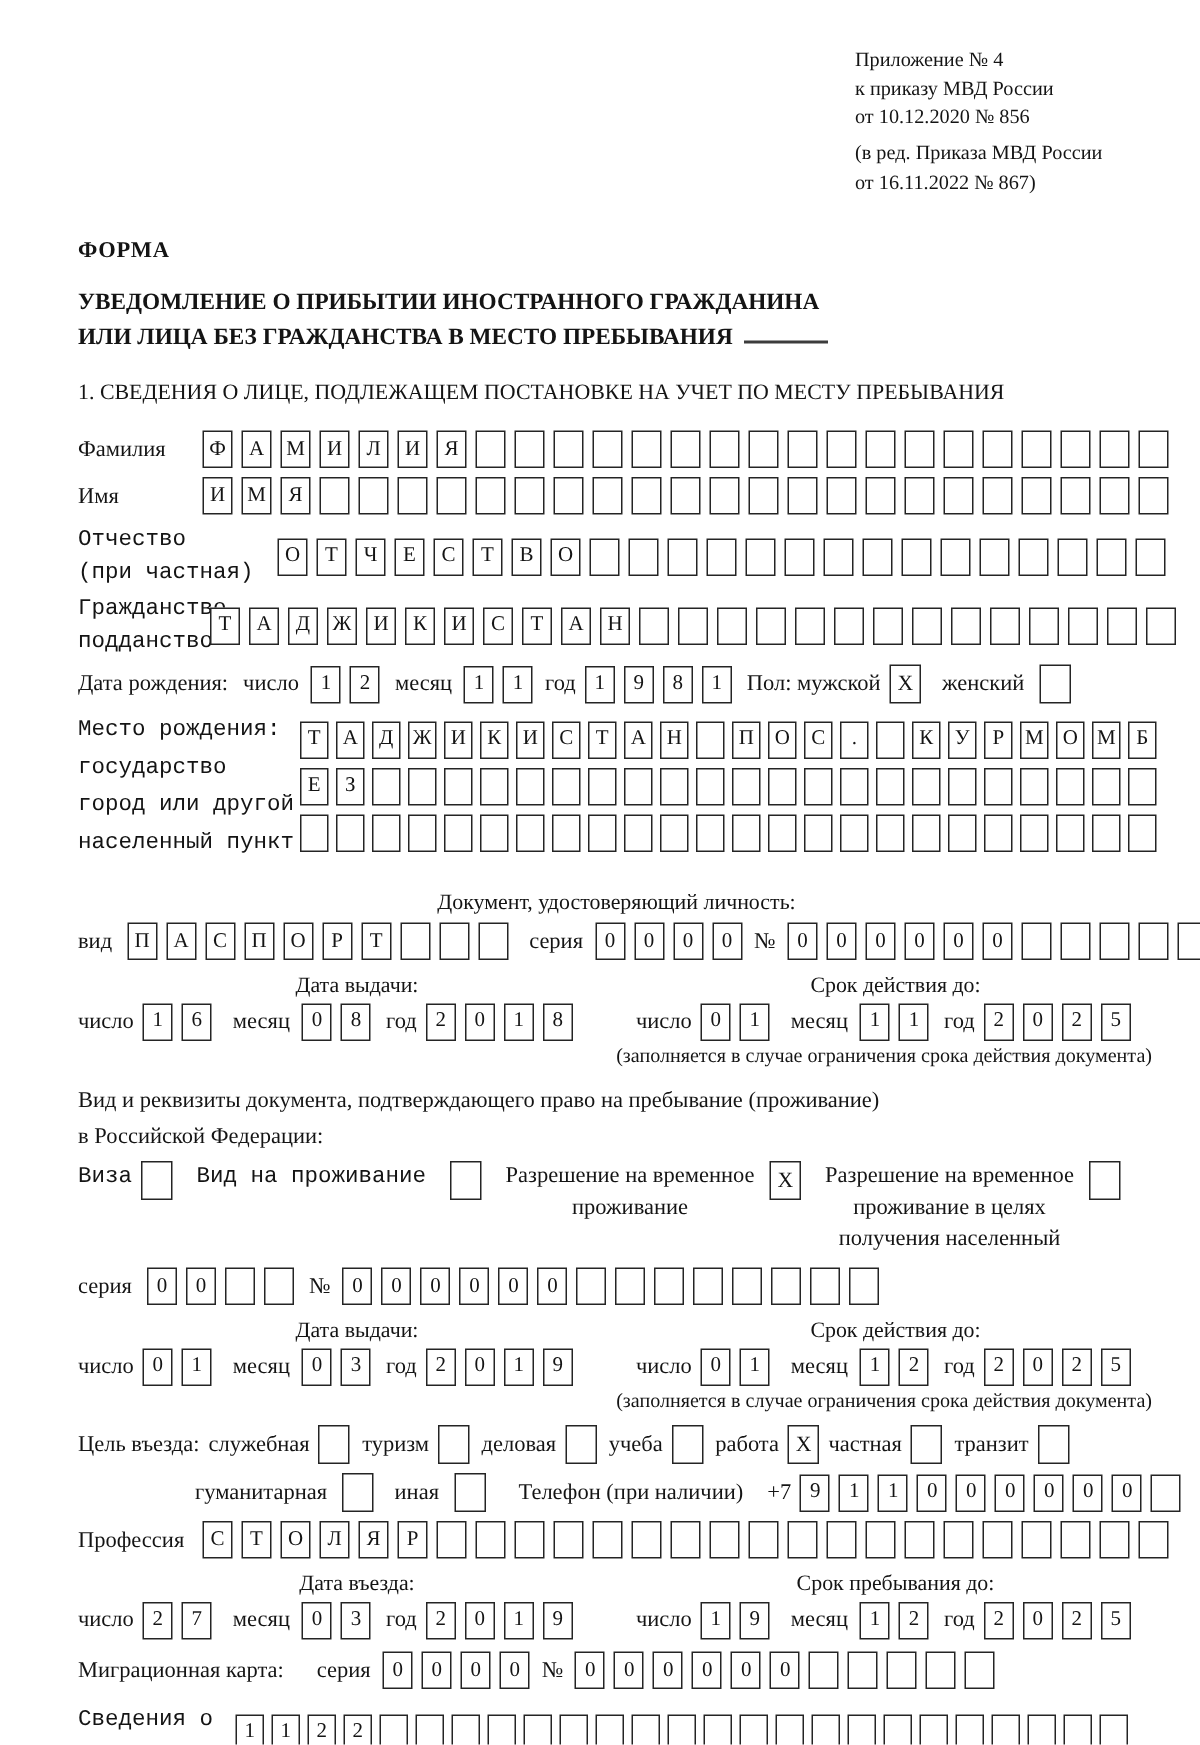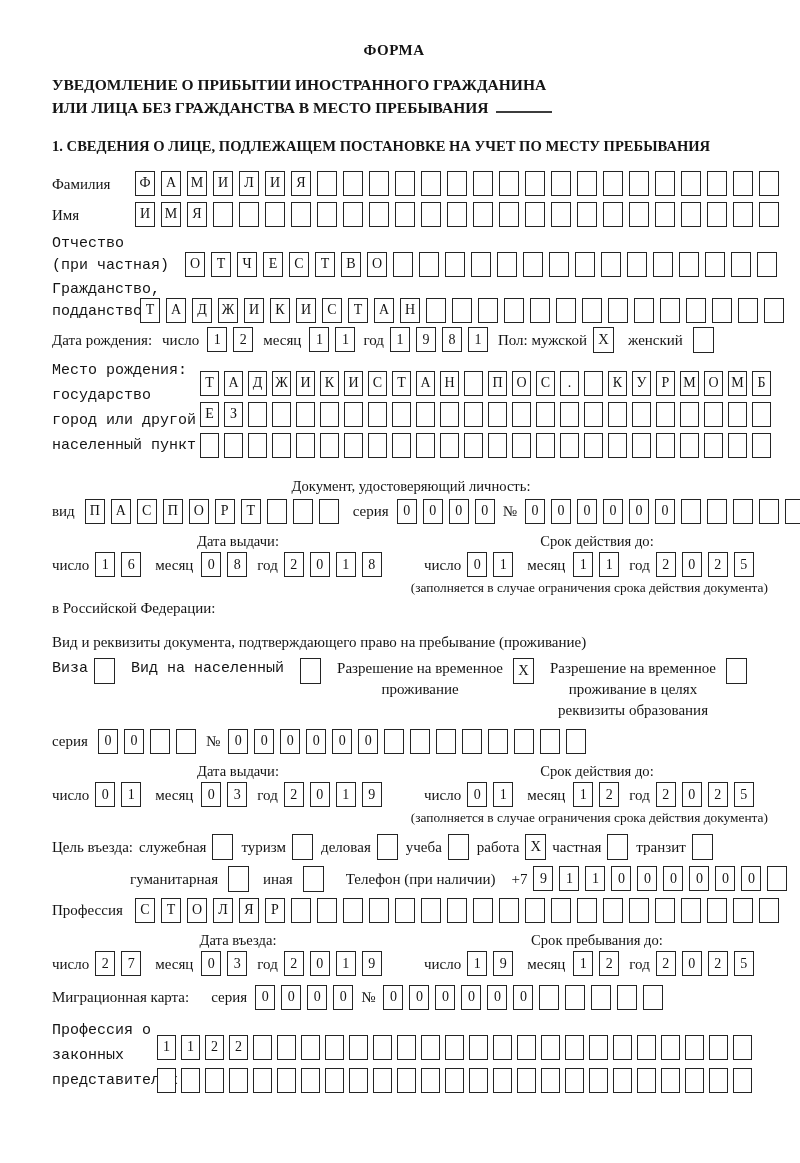--- a/index.html
+++ b/index.html
@@ -8,28 +8,28 @@
     width:800px; height:1163px;
     color:#141414;
     font-family:"Liberation Serif","DejaVu Serif",serif;
     font-size:15px;
   }
   .page { width:800px; height:1163px; padding:30px 30px 10px 52px; overflow:hidden; }
 
   
   .annex { margin-left:auto; width:200px; font-size:13.5px; line-height:1.42; }
   .annex-gap { height:5px; }
-  .forma { text-align:center; padding-right:34px; font-weight:bold; margin-top:12px; font-size:15px; letter-spacing:.5px; }
+  .forma { text-align:left; padding-right:34px; font-weight:bold; margin-top:28px; font-size:15px; letter-spacing:.5px; }
 
   .title { text-align:left; font-weight:bold; font-size:15.5px; line-height:1.5; margin-top:14px; }
   .blank-line { display:inline-block; width:56px; height:13px; border-bottom:2px solid #3c3c3c; margin-left:8px; }
 
-  .sec { font-weight:bold; font-size:14.6px; margin-top:18px; white-space:nowrap; }
-
-  .row { display:flex; align-items:flex-end; margin-top:6px; }
+  .sec { font-weight:normal; font-size:14.6px; margin-top:18px; white-space:nowrap; }
+
+  .row { display:flex; align-items:center; margin-top:6px; }
   .lbl { white-space:nowrap; line-height:24px; }
   .lbl2 { white-space:nowrap; line-height:22px;font-family:Liberation Mono, monospace; }
 
   .cells { display:flex; gap:6px; flex-wrap:nowrap; }
   .cells.tight { gap:5px; }
   .cell {
     flex:0 0 auto; width:20px; height:25px;
     border:1.6px solid #242424; background:#fff;
     display:flex; align-items:center; justify-content:center;
     font-size:14px; line-height:1;
@@ -65,20 +65,28 @@
   .intro { margin-top:10px; line-height:24px; }
   .permit-row { display:flex; align-items:flex-start; margin-top:4px; }
   .permit-lines { text-align:center; line-height:21px; }
   .stack3 { display:flex; flex-direction:column; }
 </style>
 </head>
 <body>
 
 <div class="page">
 
+  <div class="annex">
+    <div>Приложение № 4</div>
+    <div>к приказу МВД России</div>
+    <div>от 10.12.2020 № 856</div>
+    <div class="annex-gap"></div>
+    <div>(в ред. Приказа МВД России</div>
+    <div>от 16.11.2022 № 867)</div>
+  </div>
   <div class="forma">ФОРМА</div>
 
   <div class="title">
     <div>УВЕДОМЛЕНИЕ О ПРИБЫТИИ ИНОСТРАННОГО ГРАЖДАНИНА</div>
     <div><span>ИЛИ ЛИЦА БЕЗ ГРАЖДАНСТВА В МЕСТО ПРЕБЫВАНИЯ</span><span class="blank-line"></span></div>
   </div>
 
   <div class="sec">1. СВЕДЕНИЯ О ЛИЦЕ, ПОДЛЕЖАЩЕМ ПОСТАНОВКЕ НА УЧЕТ ПО МЕСТУ ПРЕБЫВАНИЯ</div>
 
   <div class="row" style="margin-top:16px">
@@ -403,37 +411,37 @@
             <span class="cell">2</span>
             <span class="cell">0</span>
             <span class="cell">2</span>
             <span class="cell">5</span>
           </span>
       </div>
     </div>
   </div>
   <div class="note">(заполняется в случае ограничения срока действия документа)</div>
 
+  <div class="intro">Вид и реквизиты документа, подтверждающего право на пребывание (проживание)</div>
   <div class="intro" style="margin-top:0">в Российской Федерации:</div>
-  <div class="intro">Вид и реквизиты документа, подтверждающего право на пребывание (проживание)</div>
 
   <div class="permit-row">
     <span class="lbl2">Виза</span>
     <span class="cbx ml6"></span>
-    <span class="lbl2 ml16">Вид на населенный</span>
+    <span class="lbl2 ml16">Вид на проживание</span>
     <span class="cbx ml16"></span>
     <span class="permit-lines ml16">
       <span style="display:block">Разрешение на временное</span>
       <span style="display:block">проживание</span>
     </span>
     <span class="cbx ml10">X</span>
     <span class="permit-lines ml16">
       <span style="display:block">Разрешение на временное</span>
       <span style="display:block">проживание в целях</span>
-      <span style="display:block">реквизиты образования</span>
+      <span style="display:block">получения населенный</span>
     </span>
     <span class="cbx ml10"></span>
   </div>
 
   <div class="row" style="align-items:center; margin-top:8px">
     <span class="lbl">серия</span>
     <span class="cells ml10">
         <span class="cell">0</span>
         <span class="cell">0</span>
         <span class="cell"></span>
@@ -643,21 +651,21 @@
         <span class="cell"></span>
         <span class="cell"></span>
         <span class="cell"></span>
         <span class="cell"></span>
         <span class="cell"></span>
       </span>
   </div>
 
   <div class="row" style="margin-top:8px">
     <div class="w93">
-      <div class="lbl2" style="line-height:25px">Профессия о</div>
+      <div class="lbl2" style="line-height:25px">Сведения о</div>
       <div class="lbl2" style="line-height:25px">законных</div>
       <div class="lbl2" style="line-height:25px">представителях</div>
 
     </div>
     <div class="stack3" style="margin-left:12px">
       <div class="cells tight">
           <span class="cell">1</span>
           <span class="cell">1</span>
           <span class="cell">2</span>
           <span class="cell">2</span>

